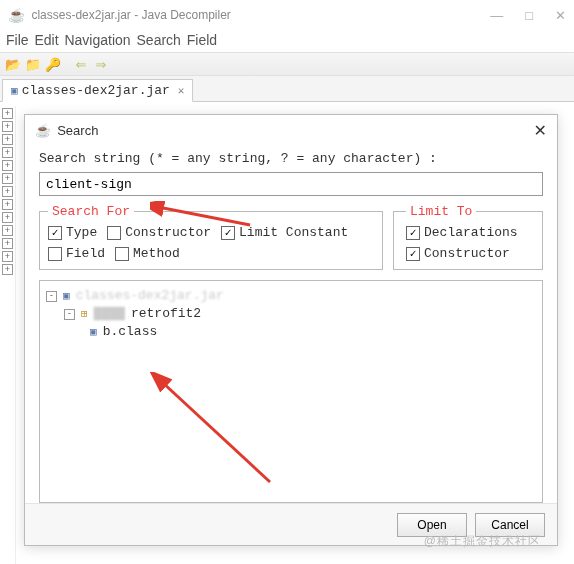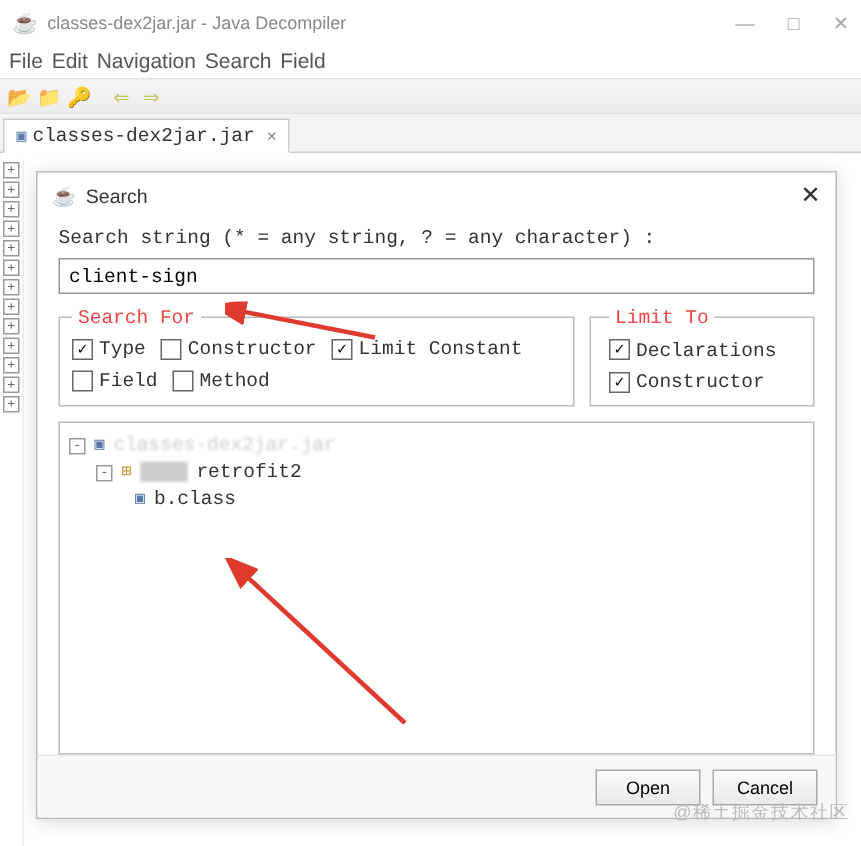--- a/index.html
+++ b/index.html
@@ -153,21 +153,21 @@
     min-width:70px; height:24px;
     border:1px solid #aaa;
     background:linear-gradient(#fdfdfd,#e9e9e9);
     font-size:12px;
     display:inline-flex;align-items:center;justify-content:center;
   }
   .arrow1, .arrow2 { position:absolute; pointer-events:none; }
   .arrow1 { left:150px; top:201px; }
   .arrow2 { left:150px; top:372px; }
   .watermark {
-    position:absolute; right:8px; bottom:14px;
+    position:absolute; right:33px; bottom:14px;
     color:#bbb; font-size:12px; letter-spacing:1px;
     filter: blur(0.4px);
   }
 </style>
 </head>
 <body>
 
 <div class="titlebar">
   <span class="app-icon">☕</span>
   <span>classes-dex2jar.jar - Java Decompiler</span>

